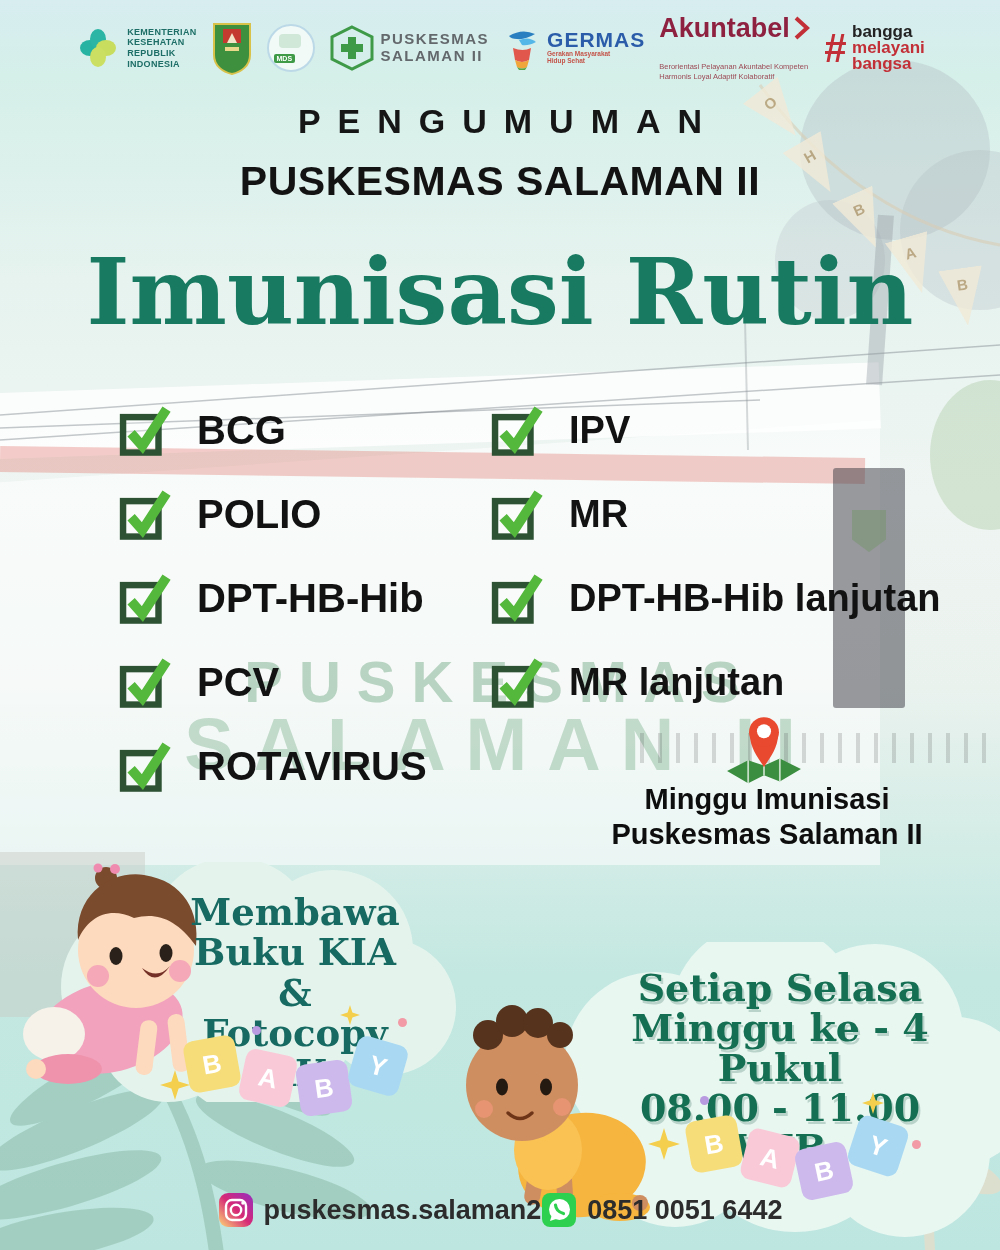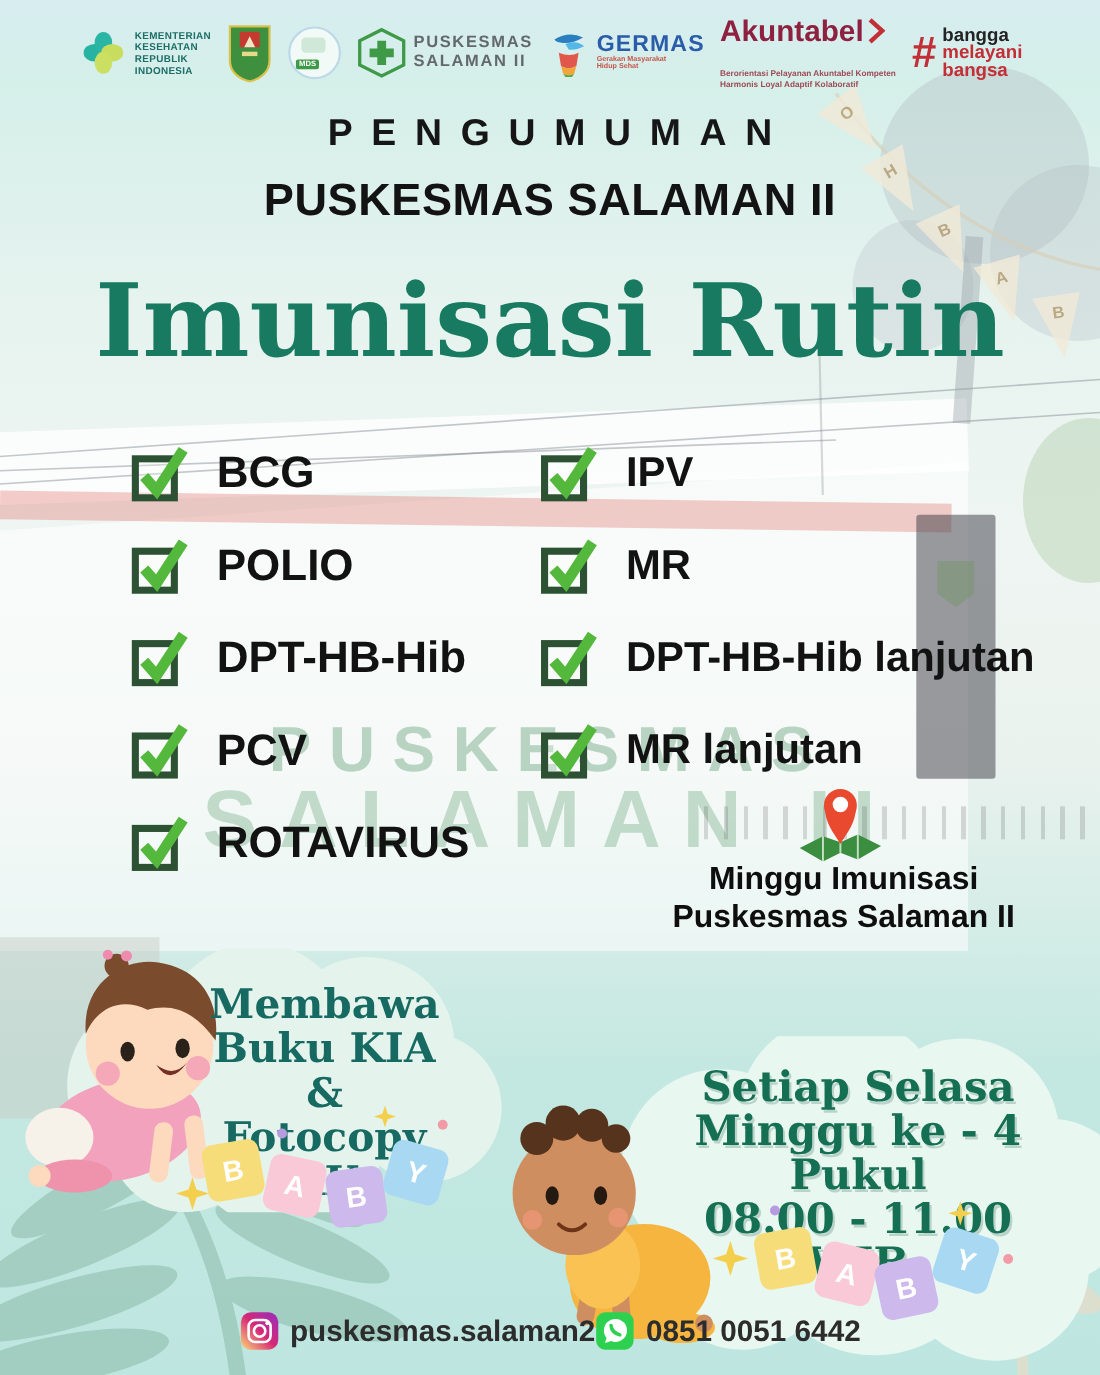--- a/index.html
+++ b/index.html
@@ -34,21 +34,21 @@
   .dot{border-radius:50%;z-index:6;}
   
   .logos{top:12px;left:0;right:0;height:72px;display:flex;justify-content:center;align-items:center;gap:14px;z-index:7;}
   .logoitem{display:flex;align-items:center;gap:6px;}
   .kemtext{font-size:9px;font-weight:bold;color:#1c6e66;line-height:1.18;letter-spacing:.3px;}
   .pkmtext{font-size:15px;font-weight:bold;color:#63686c;line-height:1.12;letter-spacing:1.5px;}
   .germas-t{font-size:21px;font-weight:bold;color:#2a5caa;letter-spacing:1px;line-height:.9;}
   .germas-s{font-size:6.5px;color:#c4554a;font-weight:bold;line-height:1.2;}
   .berak{display:flex;flex-direction:column;}
   .berak-t{font-size:27px;font-weight:800;color:#8e2040;line-height:1;}
-  .berak-s{font-size:7.5px;color:#9c4a56;font-weight:bold;line-height:1.3;margin-top:20px;}
+  .berak-s{font-size:7.5px;color:#9c4a56;font-weight:normal;line-height:1.3;margin-top:20px;}
   .hash{font-size:40px;font-weight:900;color:#c22f36;font-style:italic;line-height:.8;}
   .bangga{display:flex;flex-direction:column;line-height:.95;}
   .bangga span{font-size:17px;font-weight:800;}
   .bg1{color:#232323;} .bg2{color:#c22f36;} .bg3{color:#c22f36;}
   .mdsbadge{width:44px;height:44px;border-radius:50%;background:#f2faf7;border:2px solid #bcd9e8;position:relative;}
   .mdslab{position:absolute;left:5px;bottom:7px;background:#3e9a47;color:#fff;font-size:7px;font-weight:bold;padding:1px 3px;border-radius:2px;}
   .mdstop{position:absolute;left:10px;top:8px;width:22px;height:14px;background:#cfe8d8;border-radius:4px;}
   
   .kicker{top:102px;left:0;right:0;text-align:center;font-size:34px;font-weight:600;letter-spacing:17px;color:#161616;z-index:7;padding-left:17px;}
   .org{top:158px;left:0;right:0;text-align:center;font-size:41px;font-weight:800;color:#131313;z-index:7;letter-spacing:.5px;}

